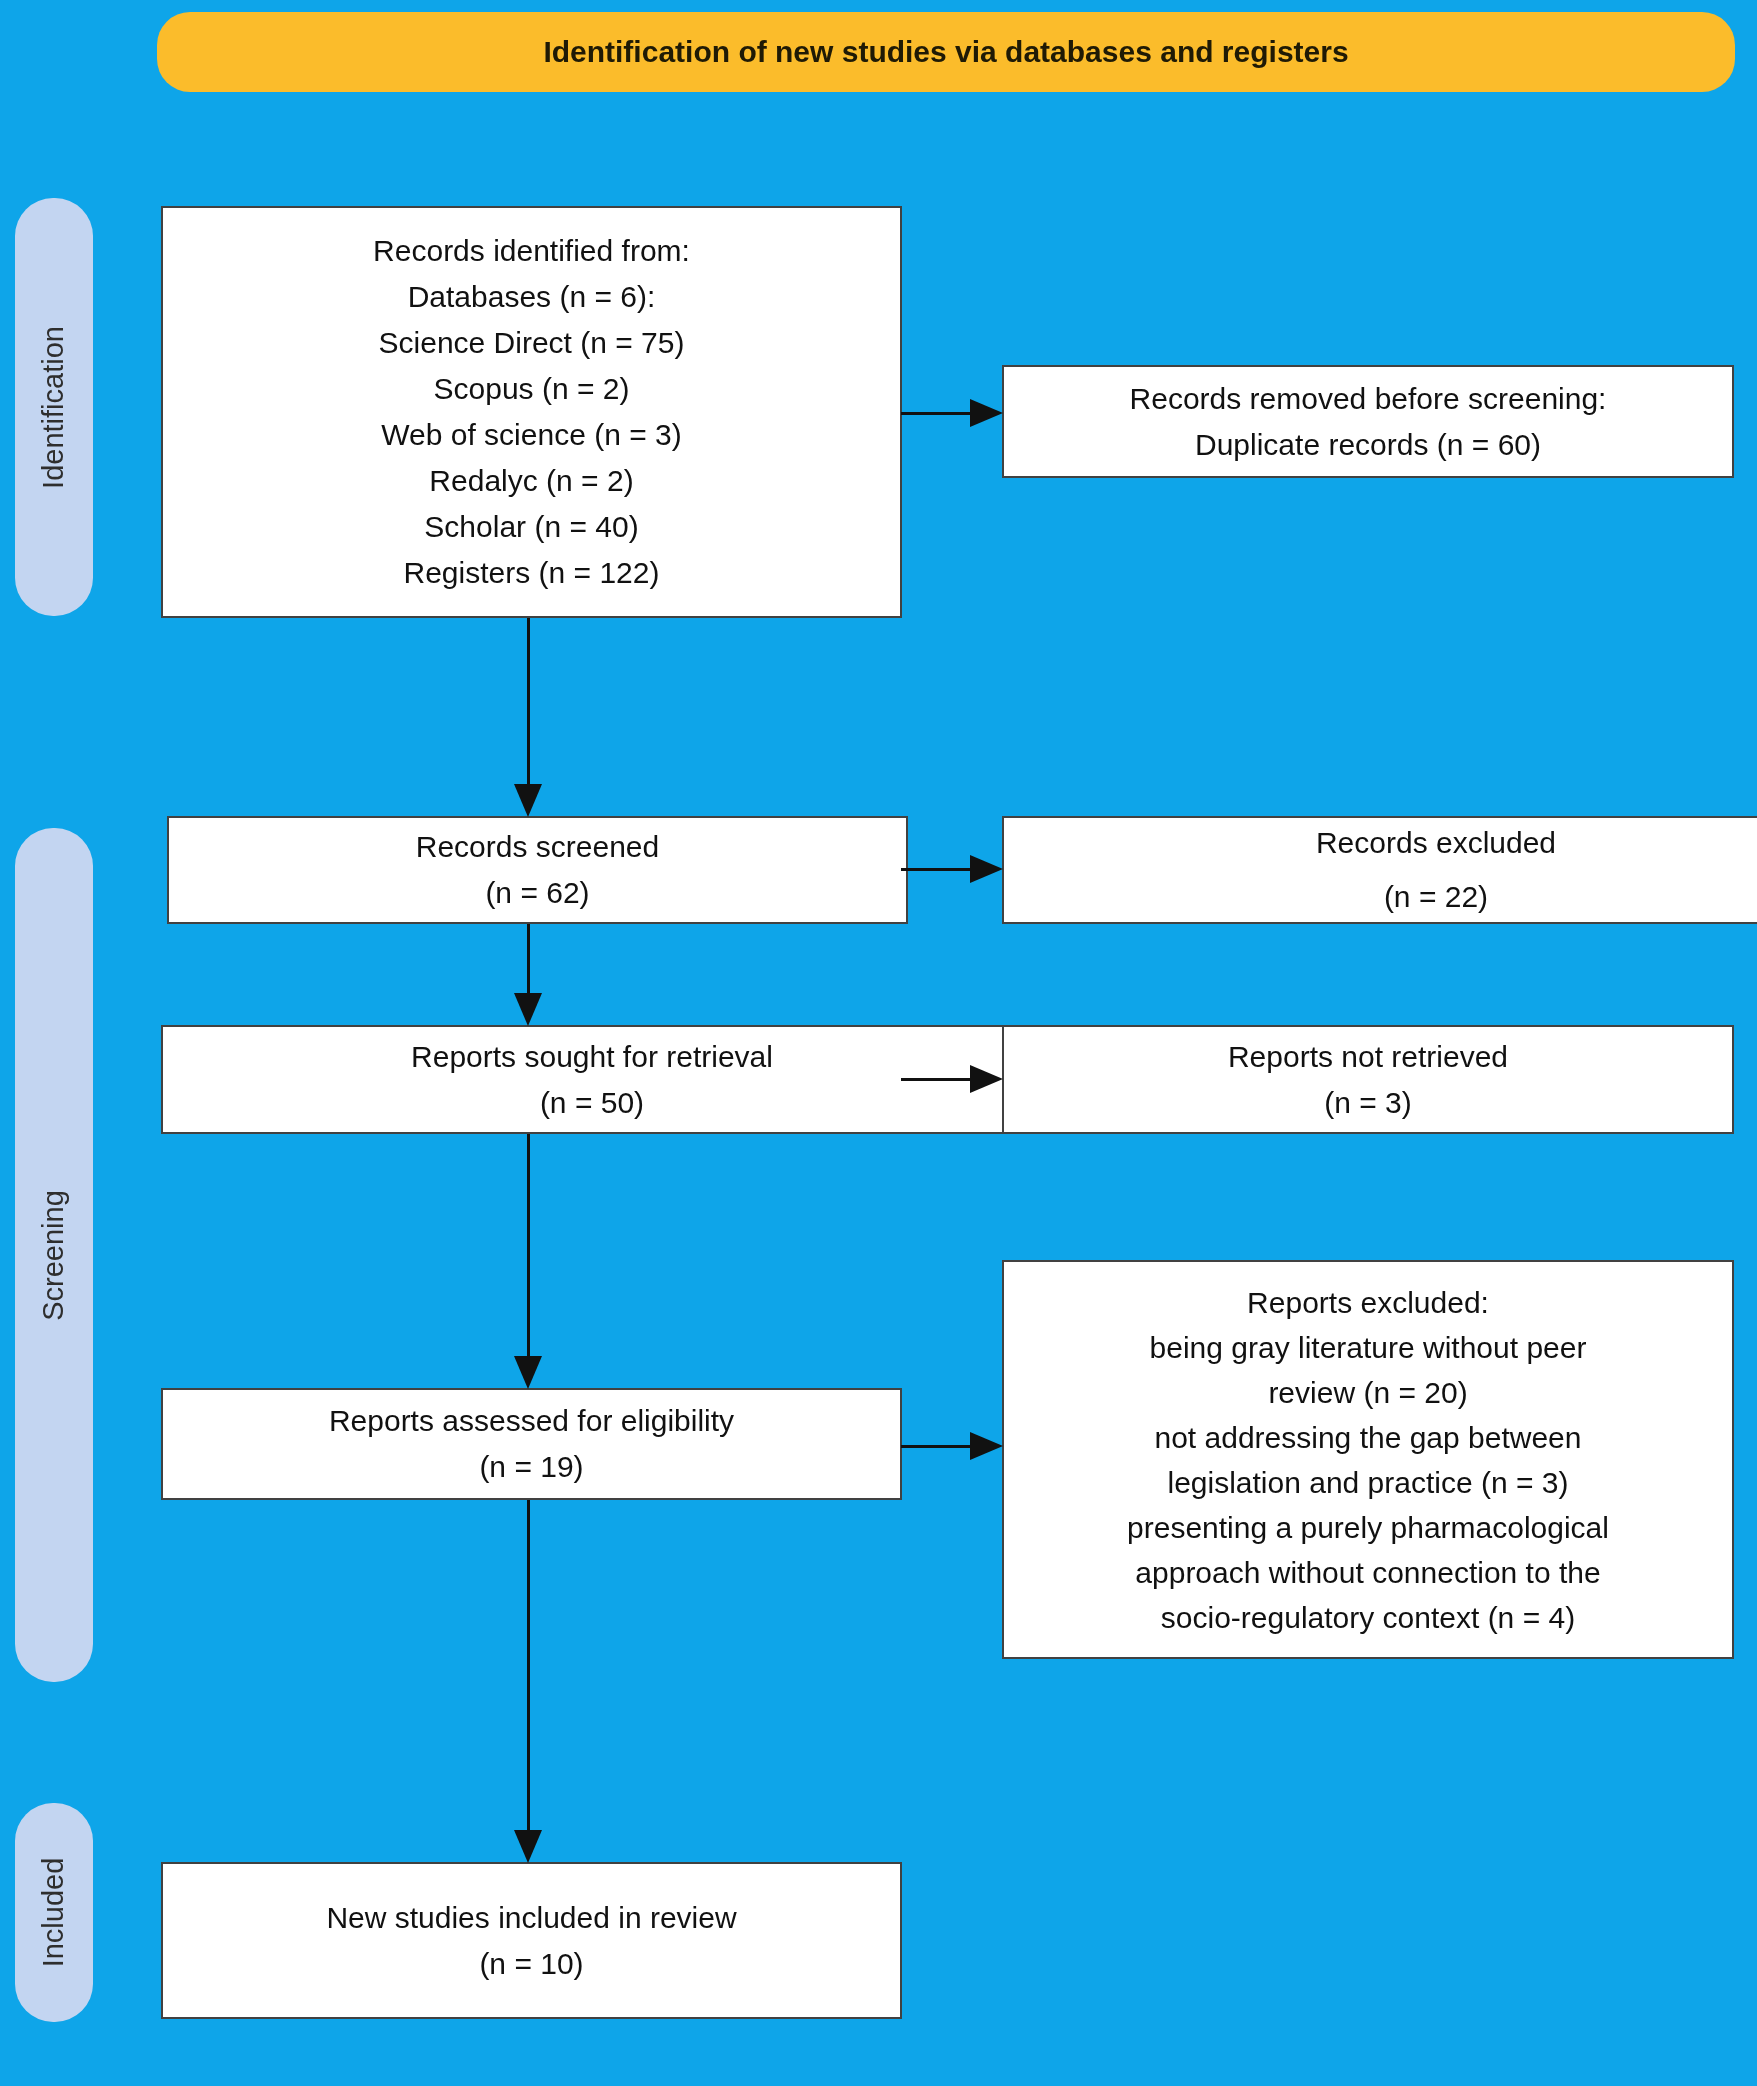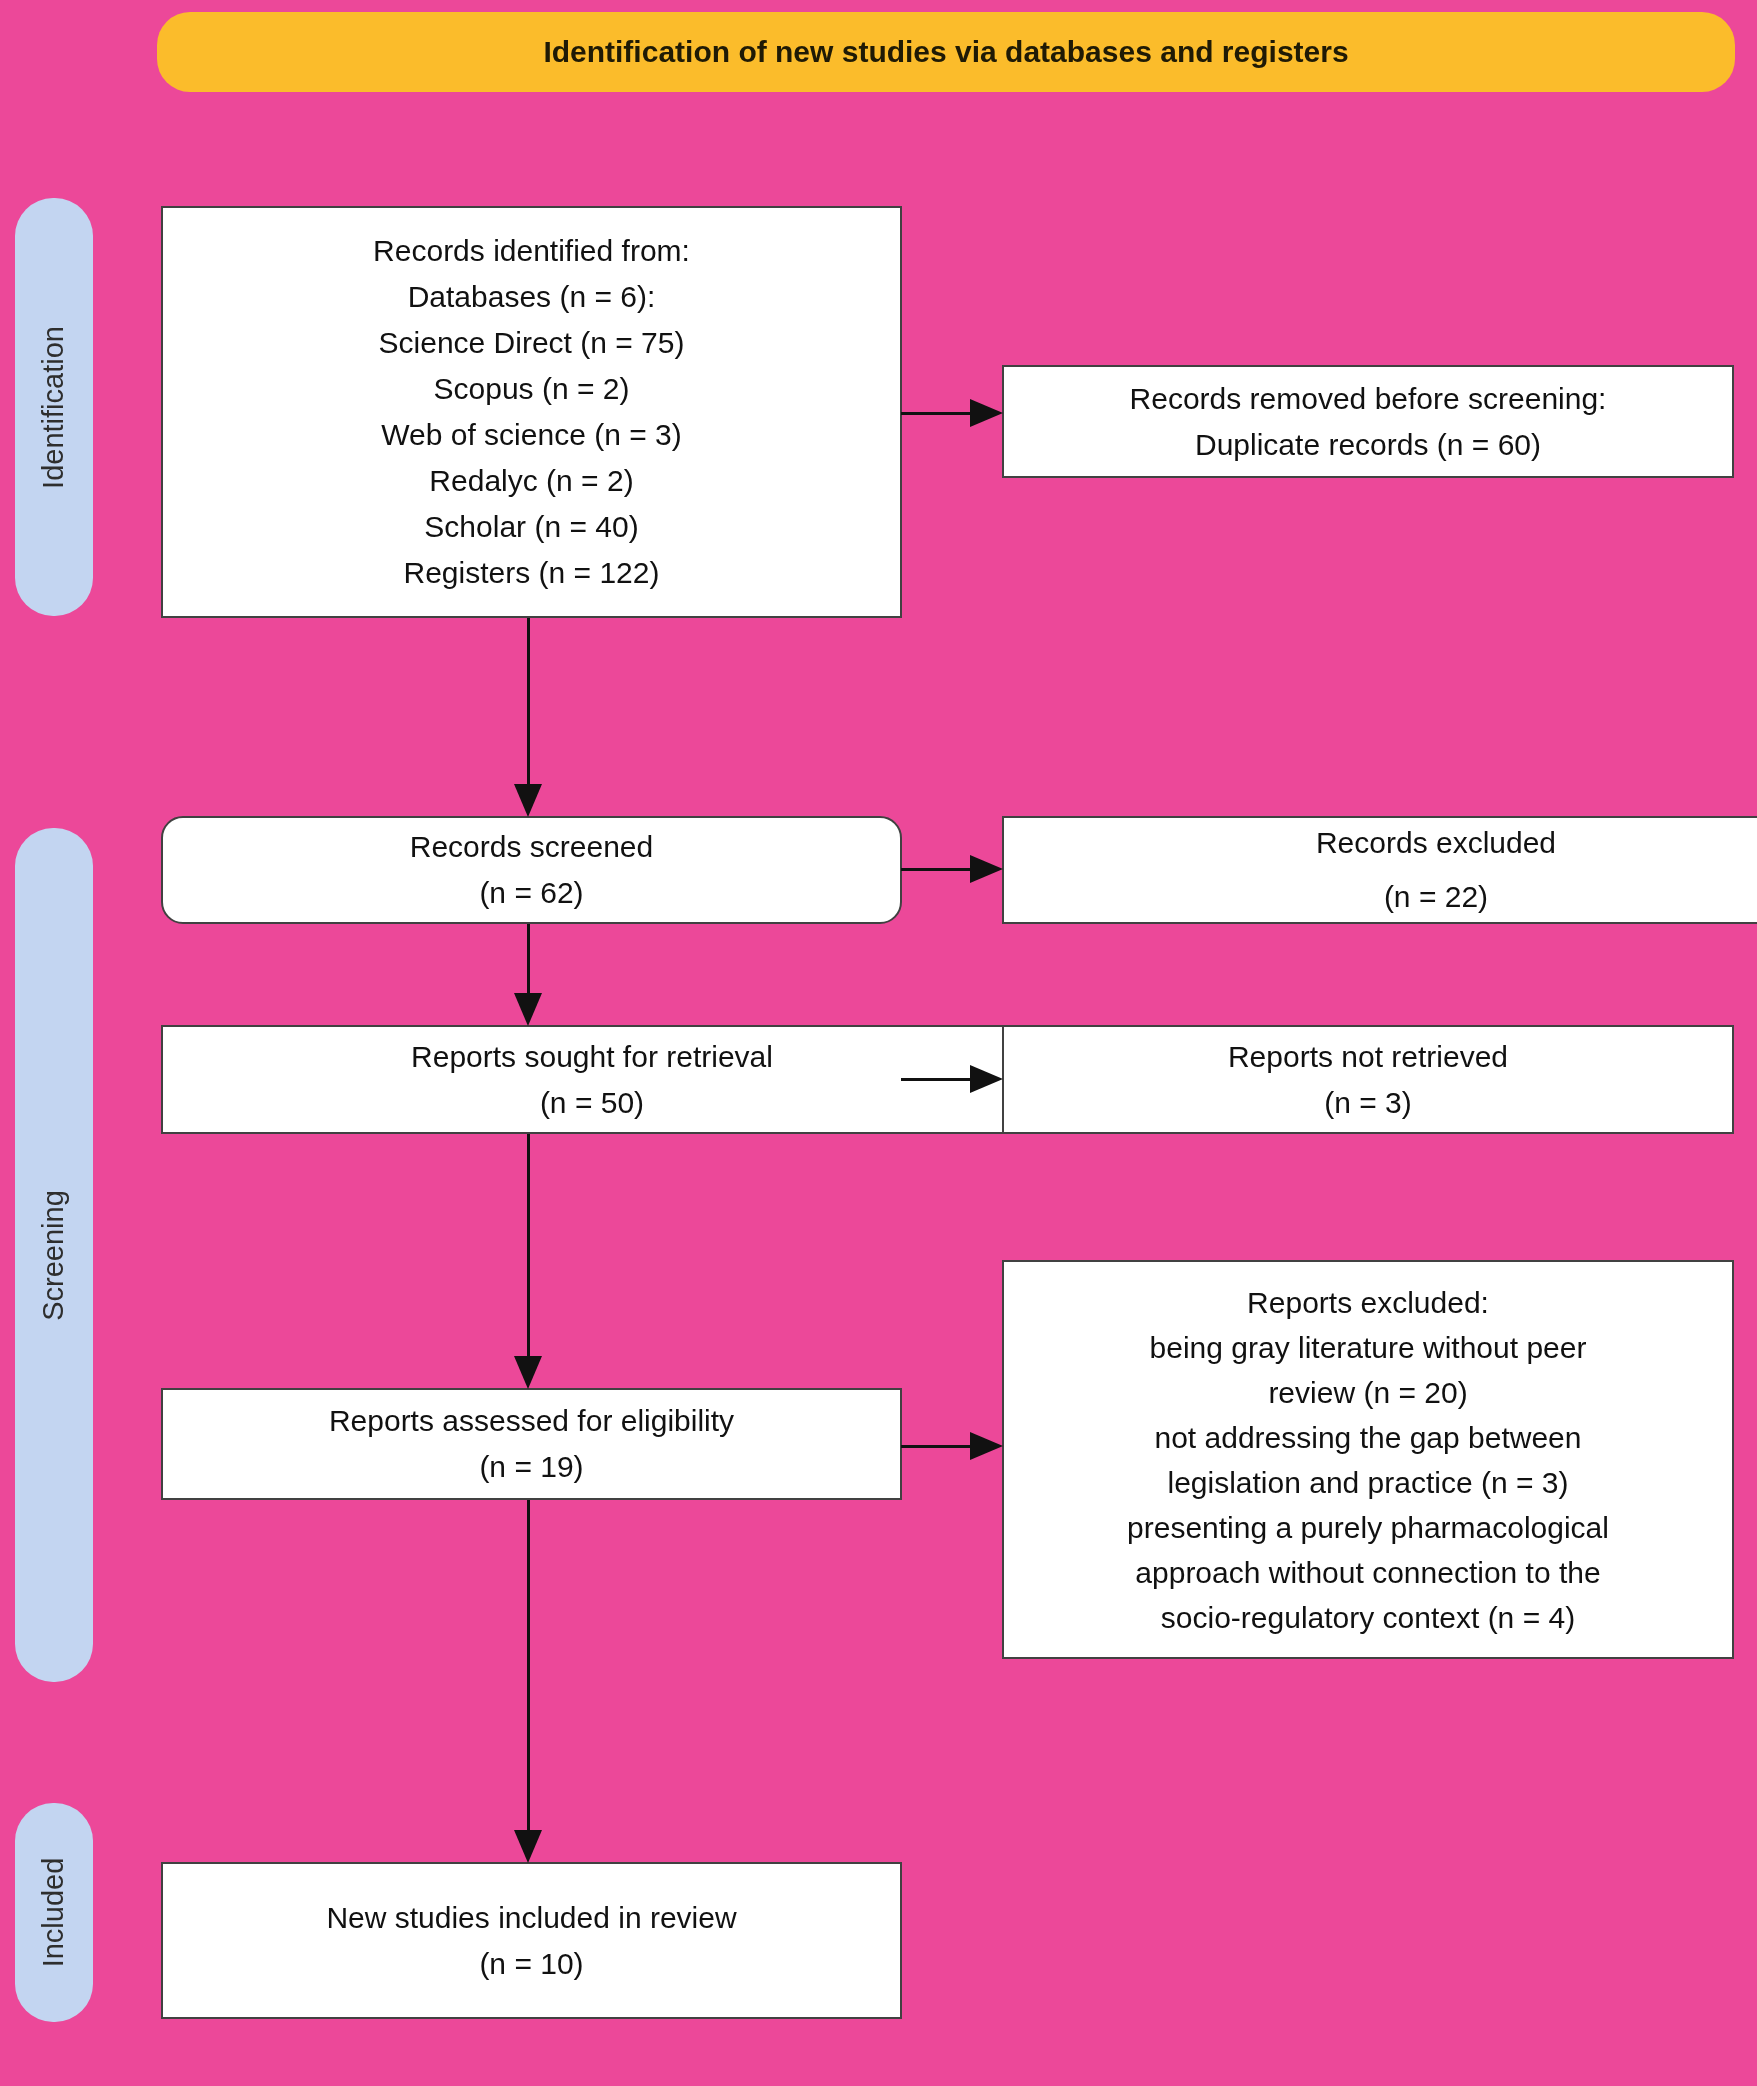--- a/index.html
+++ b/index.html
@@ -5,21 +5,21 @@
   html, body {
     margin: 0;
     padding: 0;
     background: #ffffff;
     font-family: "Liberation Sans", sans-serif;
   }
   #canvas {
     position: relative;
     width: 1757px;
     height: 2087px;
-    background: #ec4899;
+    background: #0ea5e9;
     overflow: hidden;
   }
   
   .banner {
     position: absolute;
     left: 157px; top: 11.5px;
     width: 1578px; height: 80px;
     background: #FBBC2B;
     border-radius: 33px;
     display: flex;
@@ -60,21 +60,21 @@
     align-items: center;
     justify-content: center;
     text-align: center;
     font-size: 30px;
     line-height: 46px;
     color: #111111;
     padding: 2.1px 5.2px;
   }
   #box-records-identified    { left: 161px;  top: 206px;  width: 741px; height: 412px; }
   #box-records-removed       { left: 1002px; top: 357px;  width: 732px; height: 113px; margin-top: 8px; }
-  #box-records-screened      { left: 161px;  top: 816px; width: 741px; height: 108px; border-radius: 22px; }
+  #box-records-screened      { left: 167px;  top: 816px; width: 741px; height: 108px; }
   #box-records-excluded      { left: 1002px; top: 816px; width: 868px; height: 108px; justify-content: space-between; }
   #box-reports-sought        { left: 161px;  top: 1025px; width: 862px; height: 109px; }
   #box-reports-not-retrieved { left: 1002px; top: 1025px; width: 732px; height: 109px; }
   #box-reports-assessed      { left: 161px;  top: 1388px; width: 741px; height: 112px; }
   #box-reports-excluded      { left: 1002px; top: 1260px; width: 732px; height: 399px; line-height: 45px; }
   #box-new-studies           { left: 161px;  top: 1862px; width: 741px; height: 157px; }
   
   .hline { position: absolute; height: 3.1px; background: #111111; }
   .vline { position: absolute; width: 3.1px;  background: #111111; }
   .head-right {

